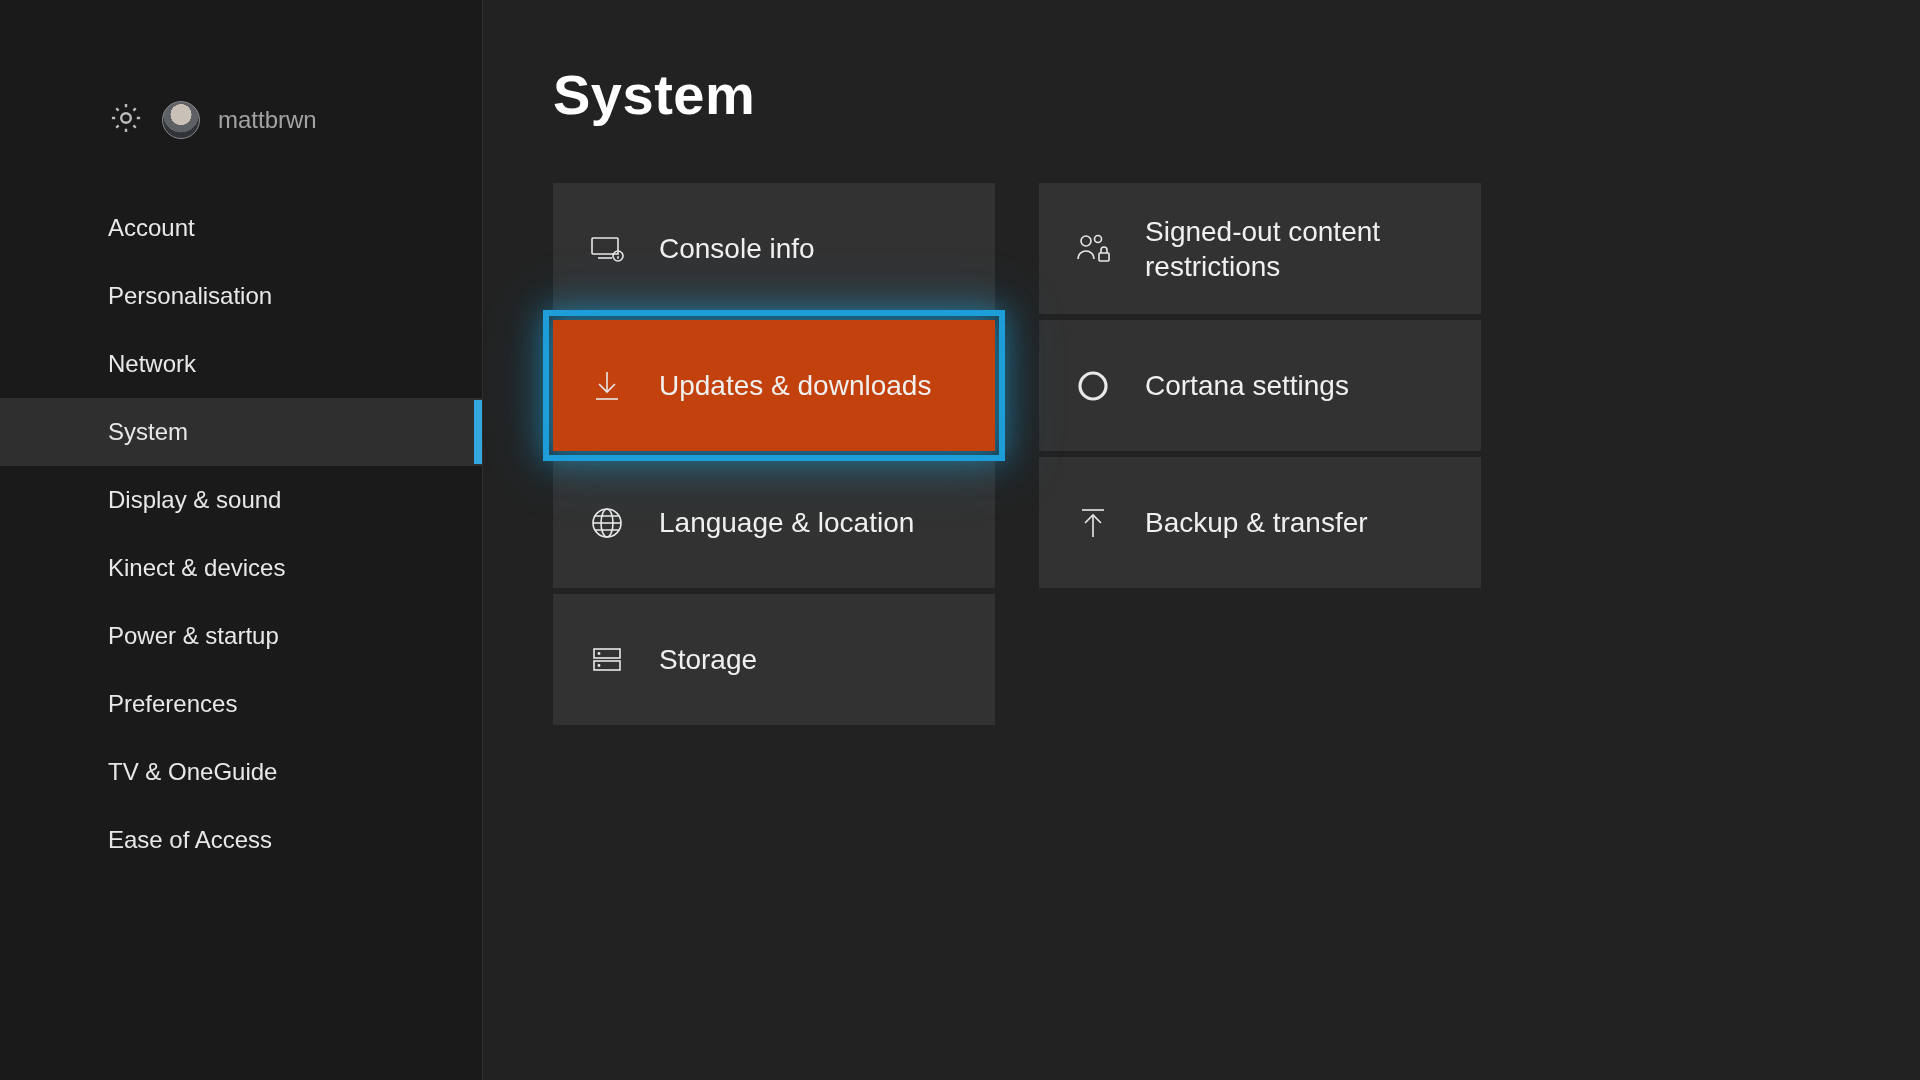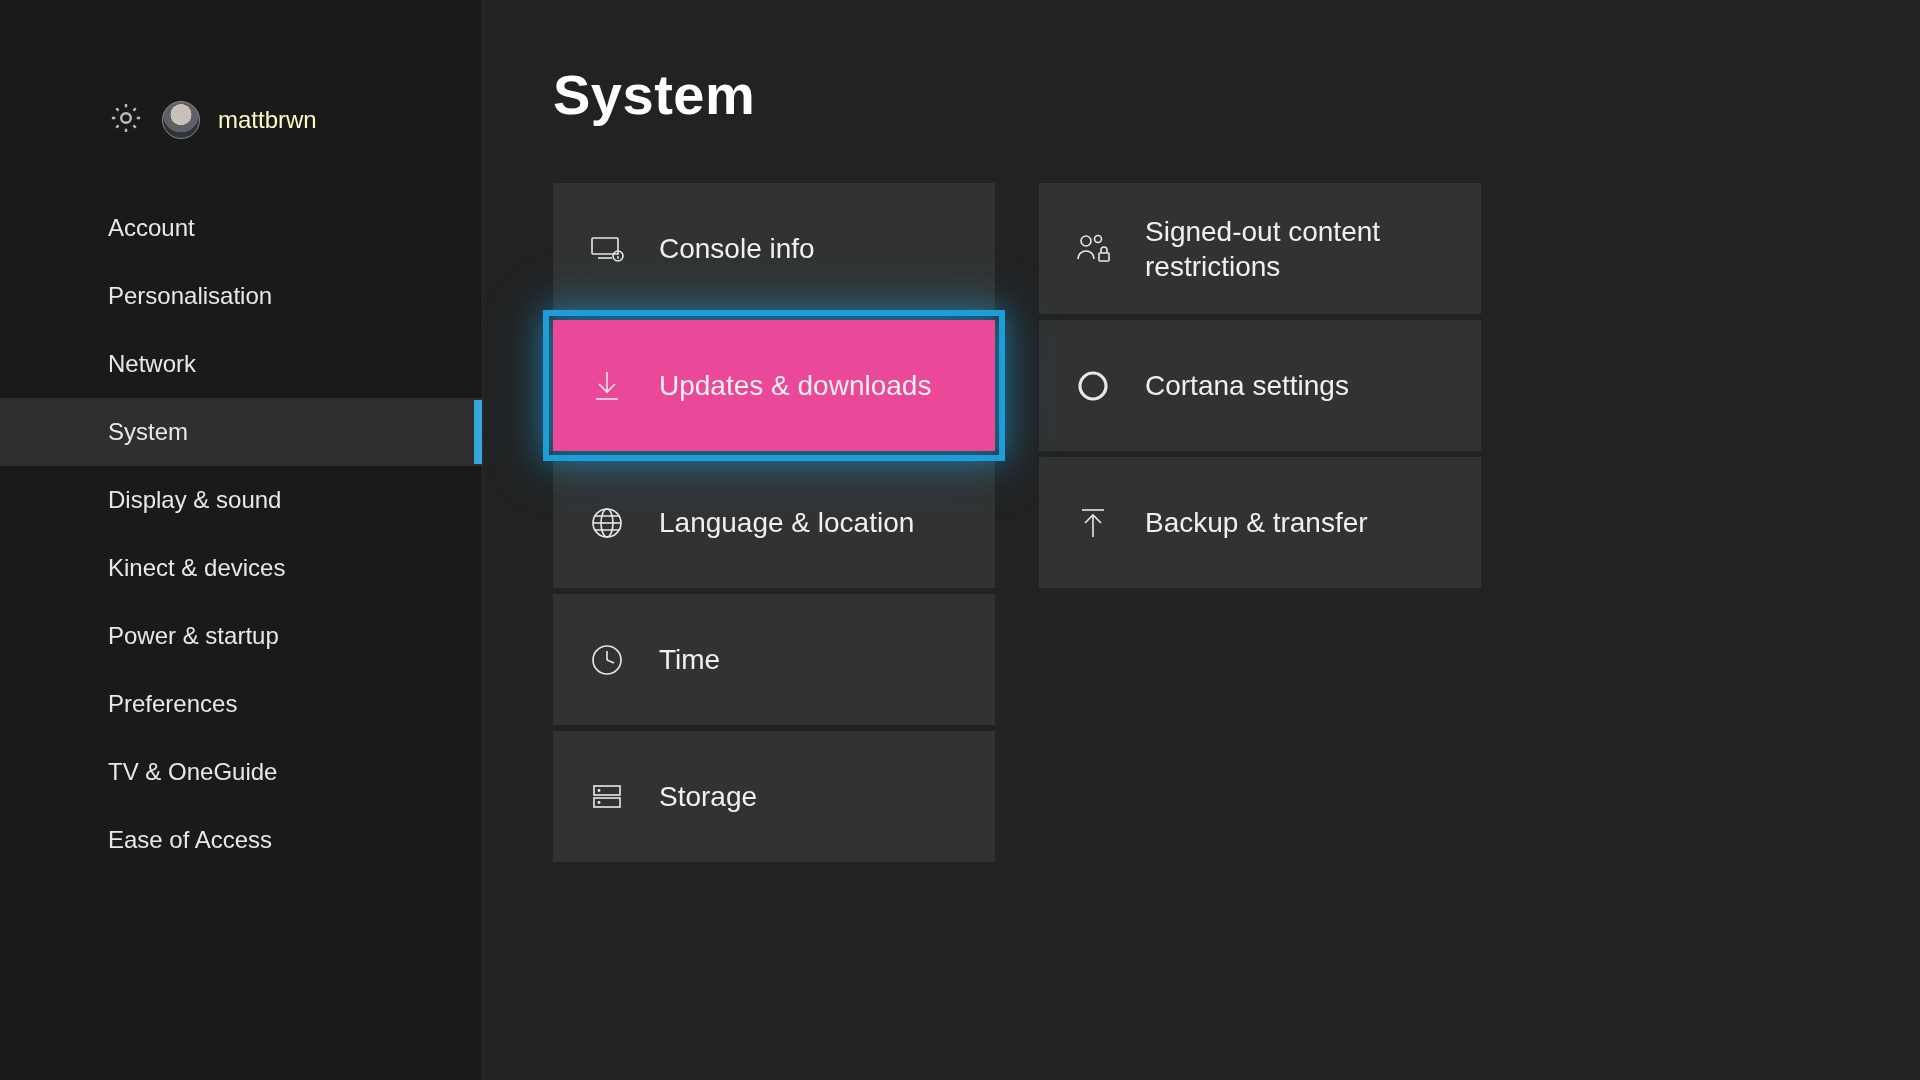--- a/index.html
+++ b/index.html
@@ -43,21 +43,21 @@
       width: 38px;
       height: 38px;
       border-radius: 50%;
       background: radial-gradient(circle at 50% 35%, #c9c1b7 0 35%, #5d6166 36% 60%, #303438 61% 100%);
       border: 1px solid #888;
       flex-shrink: 0;
     }
 
     .username {
       font-size: 24px;
-      color: #fef9c3;
+      color: #a3a3a3;
       font-weight: 400;
     }
 
     .nav {
       margin-top: 34px;
       display: flex;
       flex-direction: column;
     }
 
     .nav-item {
@@ -138,21 +138,21 @@
     }
 
     
     .tile.focused {
       position: relative;
       outline: 6px solid #1d9ed8;
       outline-offset: 4px;
       box-shadow:
         0 0 28px 8px rgba(29,158,216,.55),
         0 0 55px 14px rgba(29,158,216,.28);
-      background: #ec4899;
+      background: #c2410c;
       z-index: 2;
     }
   </style>
 </head>
 <body>
 
 <div class="app">
 
   <aside class="sidebar">
     <div class="sidebar-header">
@@ -235,30 +235,20 @@
             <svg viewBox="0 0 40 40">
               <circle cx="20" cy="20" r="14"></circle>
               <ellipse cx="20" cy="20" rx="6" ry="14"></ellipse>
               <line x1="6" y1="20" x2="34" y2="20"></line>
               <path d="M8 13h24M8 27h24"></path>
             </svg>
           </span>
           <span class="tile-label">Language &amp; location</span>
         </div>
 
-        <div class="tile">
-          <span class="tile-icon">
-            <svg viewBox="0 0 40 40">
-              <circle cx="20" cy="20" r="14"></circle>
-              <line x1="20" y1="20" x2="20" y2="11"></line>
-              <line x1="20" y1="20" x2="27" y2="23"></line>
-            </svg>
-          </span>
-          <span class="tile-label">Time</span>
-        </div>
 
         <div class="tile">
           <span class="tile-icon">
             <svg viewBox="0 0 40 40">
               <rect x="7" y="9" width="26" height="9"></rect>
               <rect x="7" y="21" width="26" height="9"></rect>
               <circle cx="12" cy="13.5" r="1.4" fill="#e8e8e8" stroke="none"></circle>
               <circle cx="12" cy="25.5" r="1.4" fill="#e8e8e8" stroke="none"></circle>
             </svg>
           </span>

